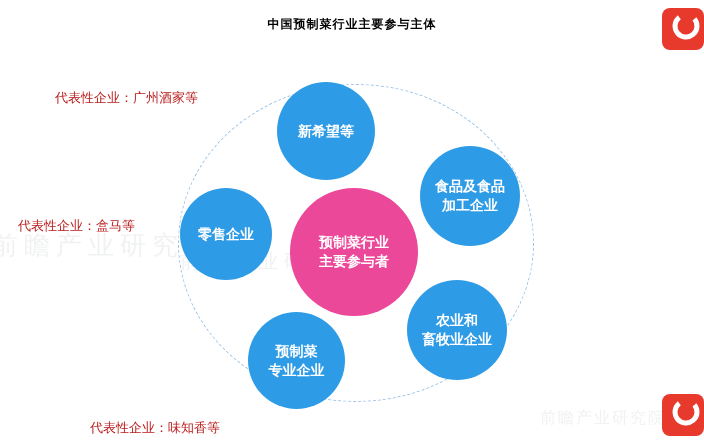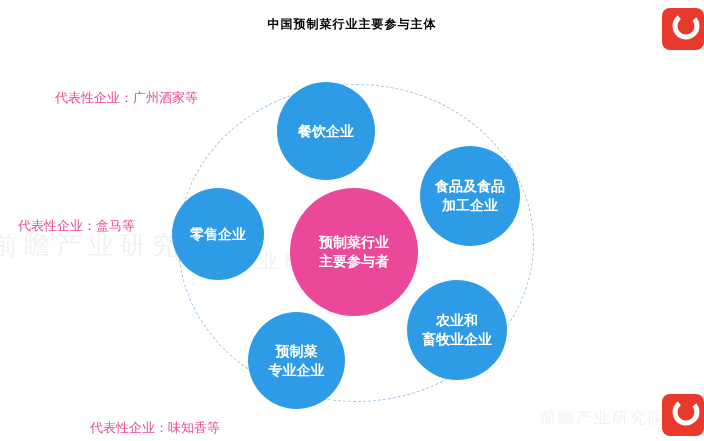--- a/index.html
+++ b/index.html
@@ -29,25 +29,25 @@
     text-align:center;color:#fff;font-weight:bold;
     white-space:pre-line;line-height:1.35;
   }
   .center-circle{
     left:290px;top:188px;width:128px;height:128px;
     background:#ec4899;font-size:14px;
   }
   .node{background:#2e9be6;font-size:14px;}
   .node-catering{left:277px;top:82px;width:98px;height:98px;}
   .node-food{left:420px;top:146px;width:100px;height:100px;}
-  .node-retail{left:172px;top:188px;width:92px;height:92px;}
+  .node-retail{left:180px;top:188px;width:92px;height:92px;}
   .node-agri{left:407px;top:280px;width:100px;height:100px;}
   .node-prepared{left:248px;top:312px;width:97px;height:97px;}
   .annotation{
-    position:absolute;font-size:13px;color:#ec4899;line-height:1.45;
+    position:absolute;font-size:13px;color:#b91c1c;line-height:1.45;
     white-space:nowrap;
   }
   .ann-right{white-space:normal;width:138px;}
   .logo{
     position:absolute;width:42px;height:42px;
     background:#e8392d;border-radius:8px;
     display:flex;align-items:center;justify-content:center;
     overflow:hidden;
   }
   .logo-top{right:0px;top:8px;}
@@ -70,21 +70,21 @@
   <div class="watermark wm-left">前瞻产业研究院</div>
   <div class="watermark wm-bottom">前瞻产业研究院</div>
 
   <div class="title">中国预制菜行业主要参与主体</div>
 
   <div class="dashed-boundary"></div>
 
   <div class="circle center-circle">预制菜行业
 主要参与者</div>
 
-  <div class="circle node node-catering">餐饮企业</div>
+  <div class="circle node node-catering">新希望等</div>
   <div class="circle node node-food">食品及食品
 加工企业</div>
   <div class="circle node node-retail">零售企业</div>
   <div class="circle node node-agri">农业和
 畜牧业企业</div>
   <div class="circle node node-prepared">预制菜
 专业企业</div>
 
   <div class="annotation" style="left:55px;top:89px;">代表性企业：广州酒家等</div>
   <div class="annotation" style="left:18px;top:217px;">代表性企业：盒马等</div>

